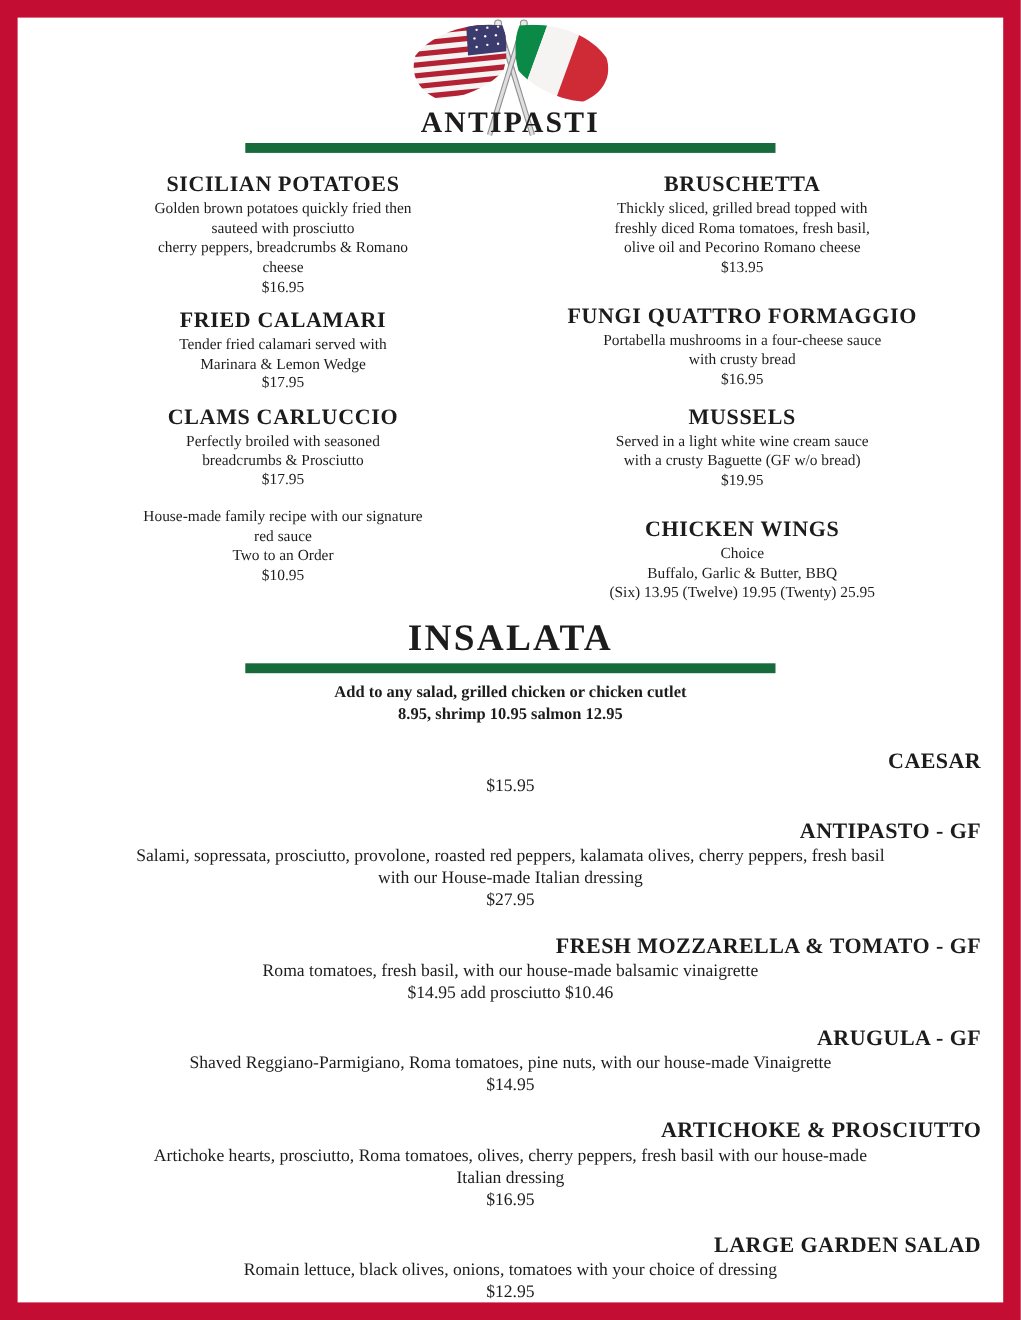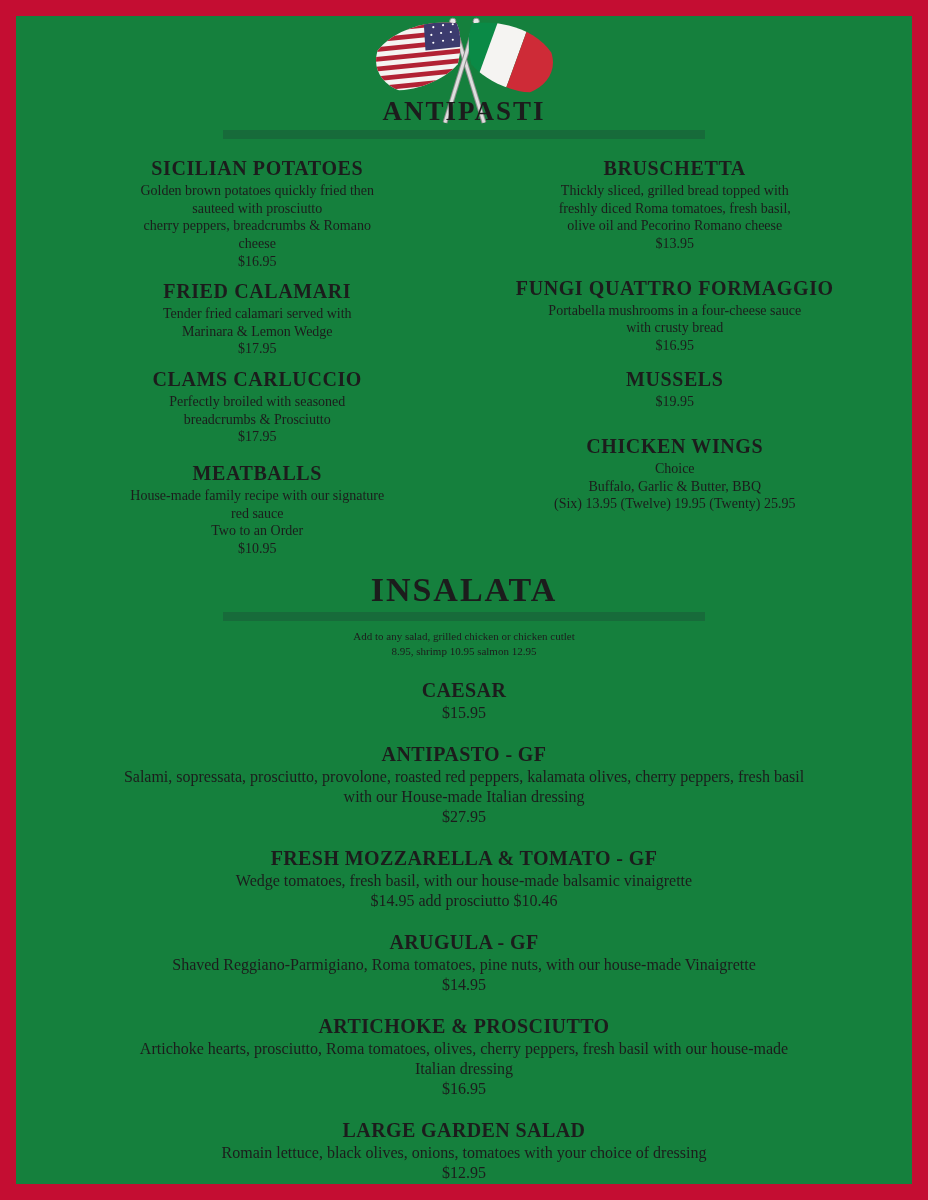--- a/index.html
+++ b/index.html
@@ -1,21 +1,21 @@
 <!DOCTYPE html>
 <html><head>
 <meta charset="utf-8">
 <style>
   html,body{margin:0;padding:0;background:#888;}
   .page{
     position:relative;
     width:928px;height:1200px;
     box-sizing:border-box;
     margin:0 auto;
-    background:#15803d;
+    background:#ffffff;
     border:16px solid #c40d32;
     overflow:hidden;
     font-family:"Liberation Serif","DejaVu Serif",serif;
     color:#1c1c1c;
   }
   .flags-wrap{display:flex;justify-content:center;margin-top:0;}
   .section-title{
     text-align:center;
     font-size:27px;
     font-weight:bold;
@@ -44,29 +44,29 @@
     margin:10px 0 2px 0;
   }
   .item .desc,.item .price{
     font-size:14px;
     line-height:1.26;
     margin:0;
     white-space:pre-line;
   }
   .note{
     text-align:center;
-    font-size:11px;
-    font-weight:normal;
+    font-size:15px;
+    font-weight:bold;
     line-height:1.35;
     margin:2px 0 10px 0;
     white-space:pre-line;
   }
   .salads{padding:0 20px;}
   .salads .item{margin-bottom:6px;}
-  .salads .item h3{font-size:20px;margin:20px 0 1px 0;letter-spacing:0.4px;}
+  .salads .item h3{font-size:20px;margin:20px 0 1px 0;letter-spacing:0.4px;text-align:right;}
   .salads .item .desc,.salads .item .price{font-size:16px;line-height:1.25;}
   .footer-note{
     text-align:left;
     font-size:13.5px;
     margin-top:14px;
   }
 </style>
 </head>
 <body>
 
@@ -146,21 +146,20 @@
 Marinara &amp; Lemon Wedge</p>
         <p class="price">$17.95</p>
       </div>
       <div class="item">
         <h3>CLAMS CARLUCCIO</h3>
         <p class="desc">Perfectly broiled with seasoned
 breadcrumbs &amp; Prosciutto</p>
         <p class="price">$17.95</p>
       </div>
       <div class="item" style="margin-top:16px;">
-        <h3>MEATBALLS</h3>
         <p class="desc">House-made family recipe with our signature
 red sauce
 Two to an Order</p>
         <p class="price">$10.95</p>
       </div>
     </div>
     <div class="col">
       <div class="item">
         <h3>BRUSCHETTA</h3>
         <p class="desc">Thickly sliced, grilled bread topped with
@@ -169,20 +168,22 @@
         <p class="price">$13.95</p>
       </div>
       <div class="item" style="margin-top:24px;text-align:center;">
         <h3>FUNGI QUATTRO FORMAGGIO</h3>
         <p class="desc">Portabella mushrooms in a four-cheese sauce
 with crusty bread</p>
         <p class="price">$16.95</p>
       </div>
       <div class="item" style="margin-top:14px;">
         <h3>MUSSELS</h3>
+        <p class="desc">Served in a light white wine cream sauce
+with a crusty Baguette (GF w/o bread)</p>
         <p class="price">$19.95</p>
       </div>
       <div class="item" style="margin-top:24px;">
         <h3>CHICKEN WINGS</h3>
         <p class="desc">Choice
 Buffalo, Garlic &amp; Butter, BBQ</p>
         <p class="price">(Six) 13.95   (Twelve) 19.95   (Twenty) 25.95</p>
       </div>
     </div>
   </div>
@@ -198,21 +199,21 @@
       <p class="price">$15.95</p>
     </div>
     <div class="item">
       <h3>ANTIPASTO - GF</h3>
       <p class="desc">Salami, sopressata, prosciutto, provolone, roasted red peppers, kalamata olives, cherry peppers, fresh basil
 with our House-made Italian dressing</p>
       <p class="price">$27.95</p>
     </div>
     <div class="item">
       <h3>FRESH MOZZARELLA &amp; TOMATO - GF</h3>
-      <p class="desc">Wedge tomatoes, fresh basil, with our house-made balsamic vinaigrette</p>
+      <p class="desc">Roma tomatoes, fresh basil, with our house-made balsamic vinaigrette</p>
       <p class="price">$14.95 add prosciutto $10.46</p>
     </div>
     <div class="item">
       <h3>ARUGULA - GF</h3>
       <p class="desc">Shaved Reggiano-Parmigiano, Roma tomatoes, pine nuts, with our house-made Vinaigrette</p>
       <p class="price">$14.95</p>
     </div>
     <div class="item">
       <h3>ARTICHOKE &amp; PROSCIUTTO</h3>
       <p class="desc">Artichoke hearts, prosciutto, Roma tomatoes, olives, cherry peppers, fresh basil with our house-made

